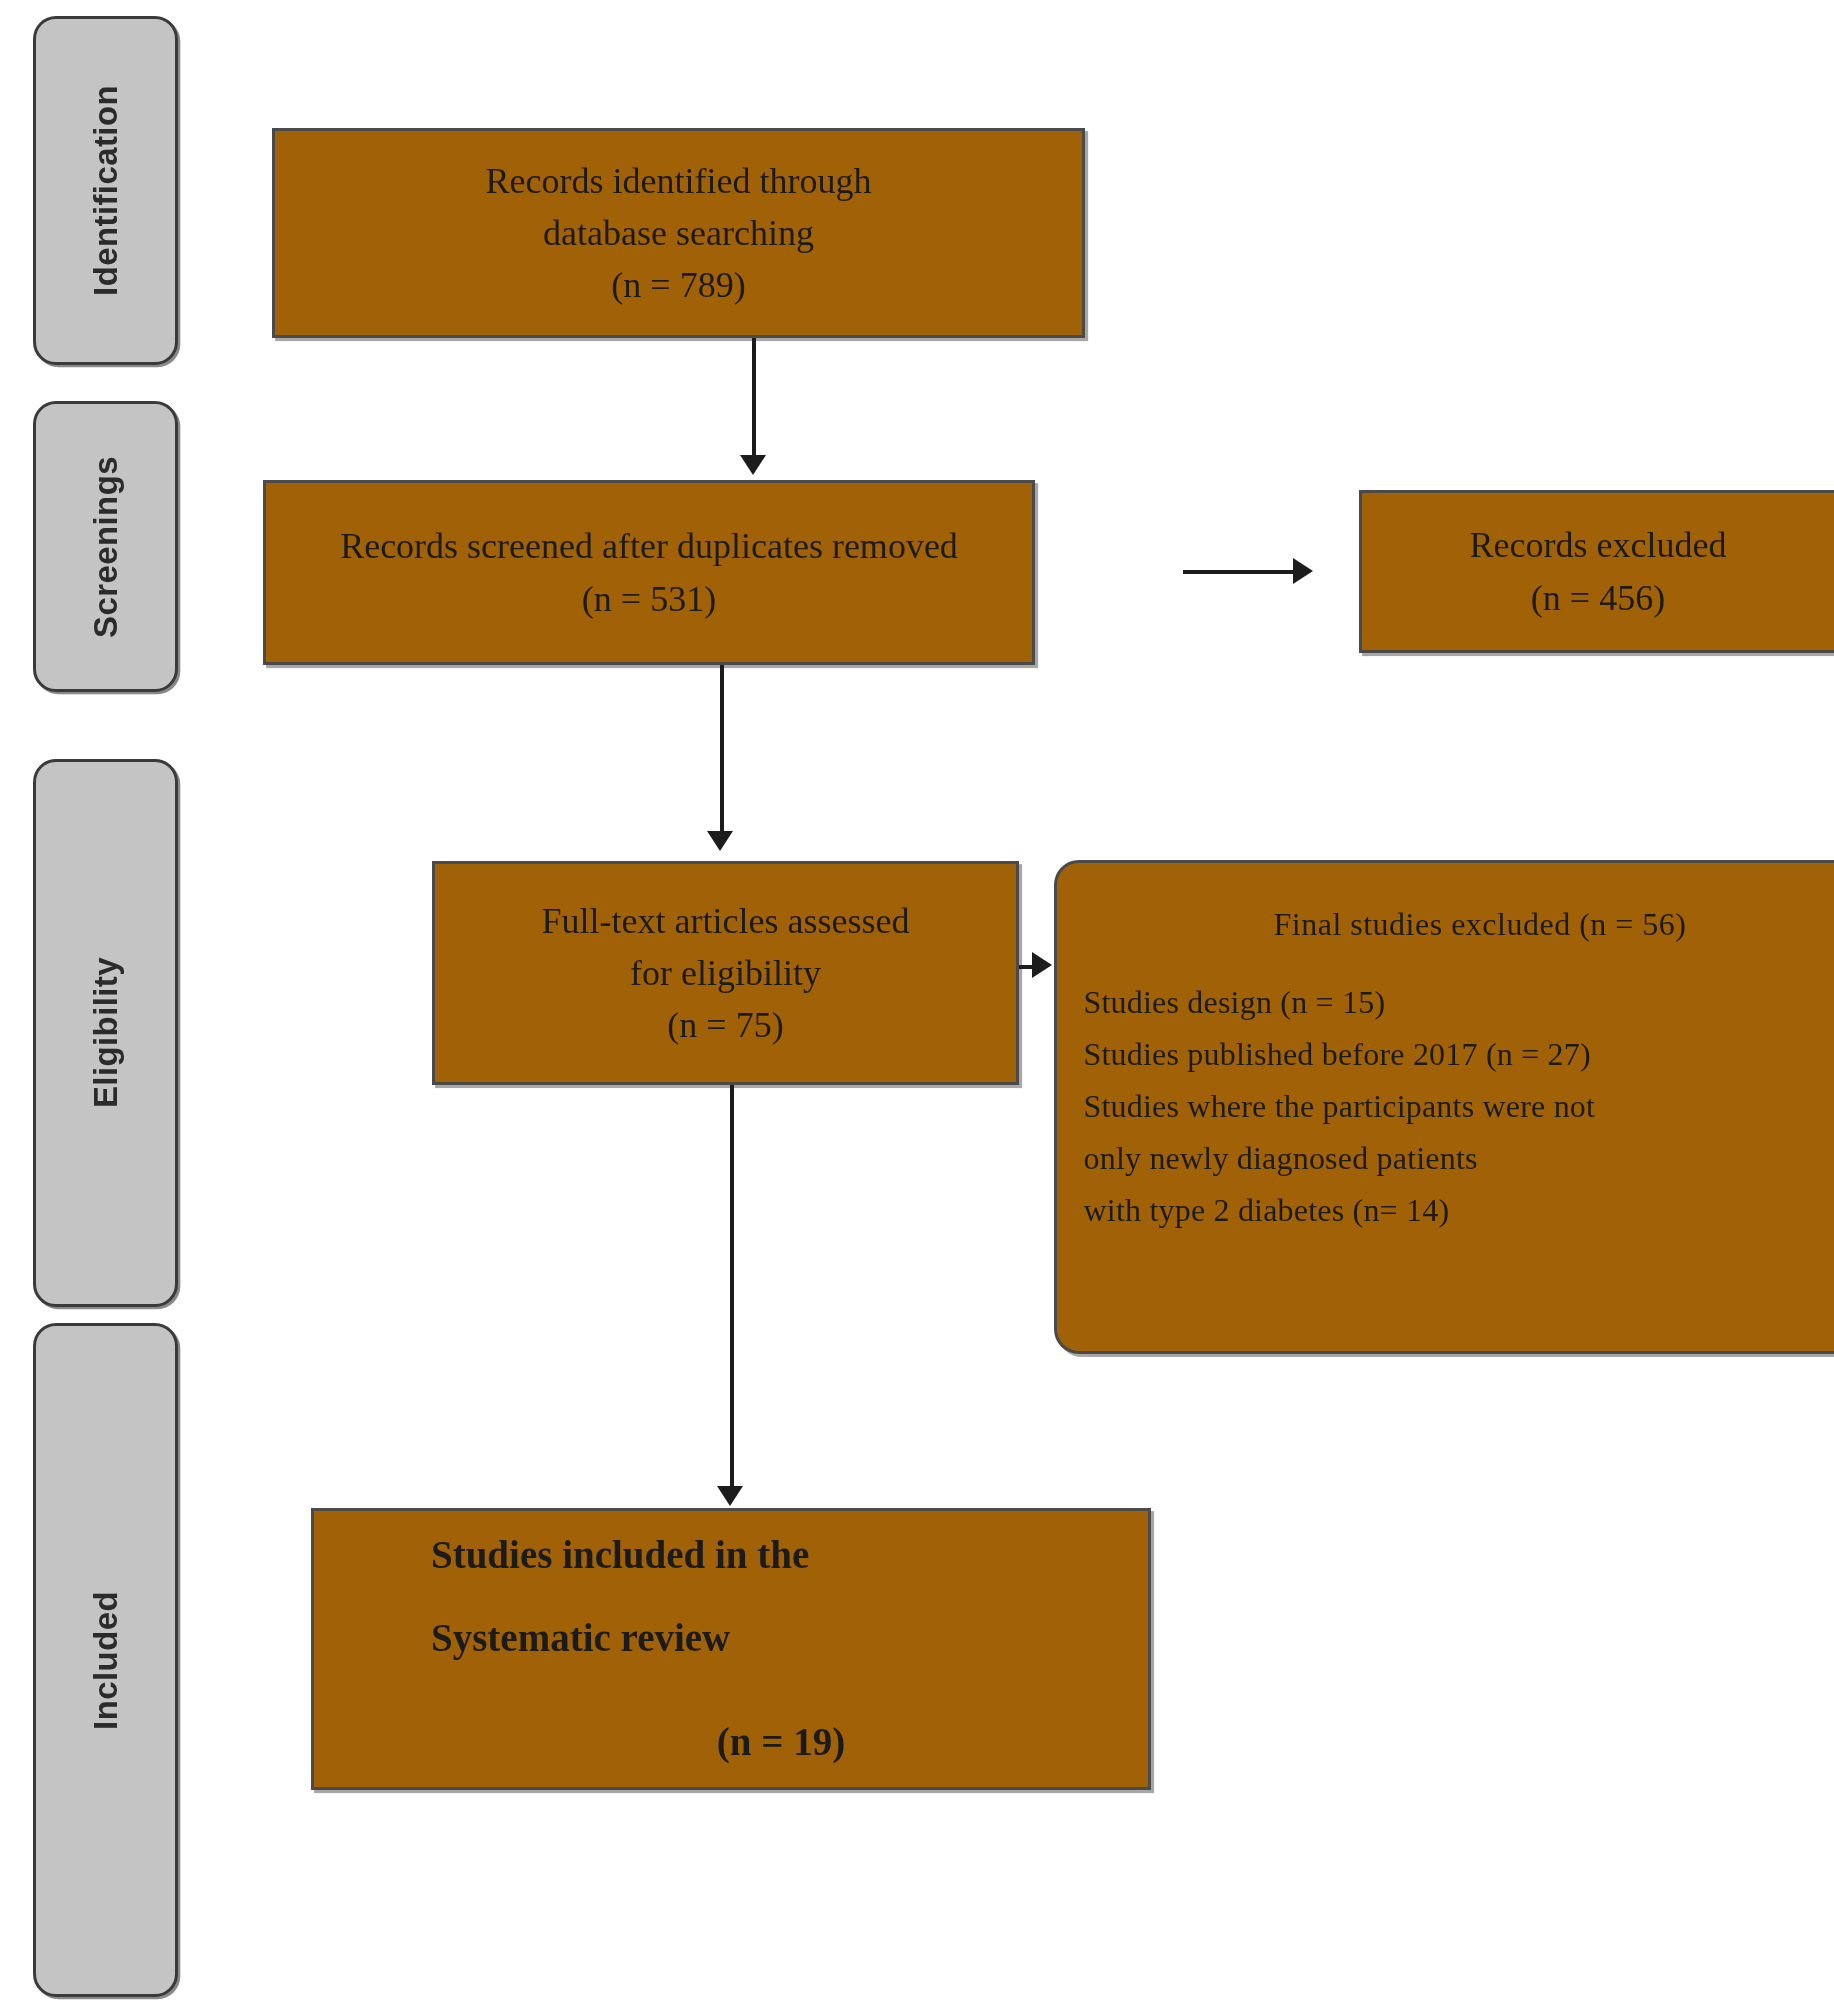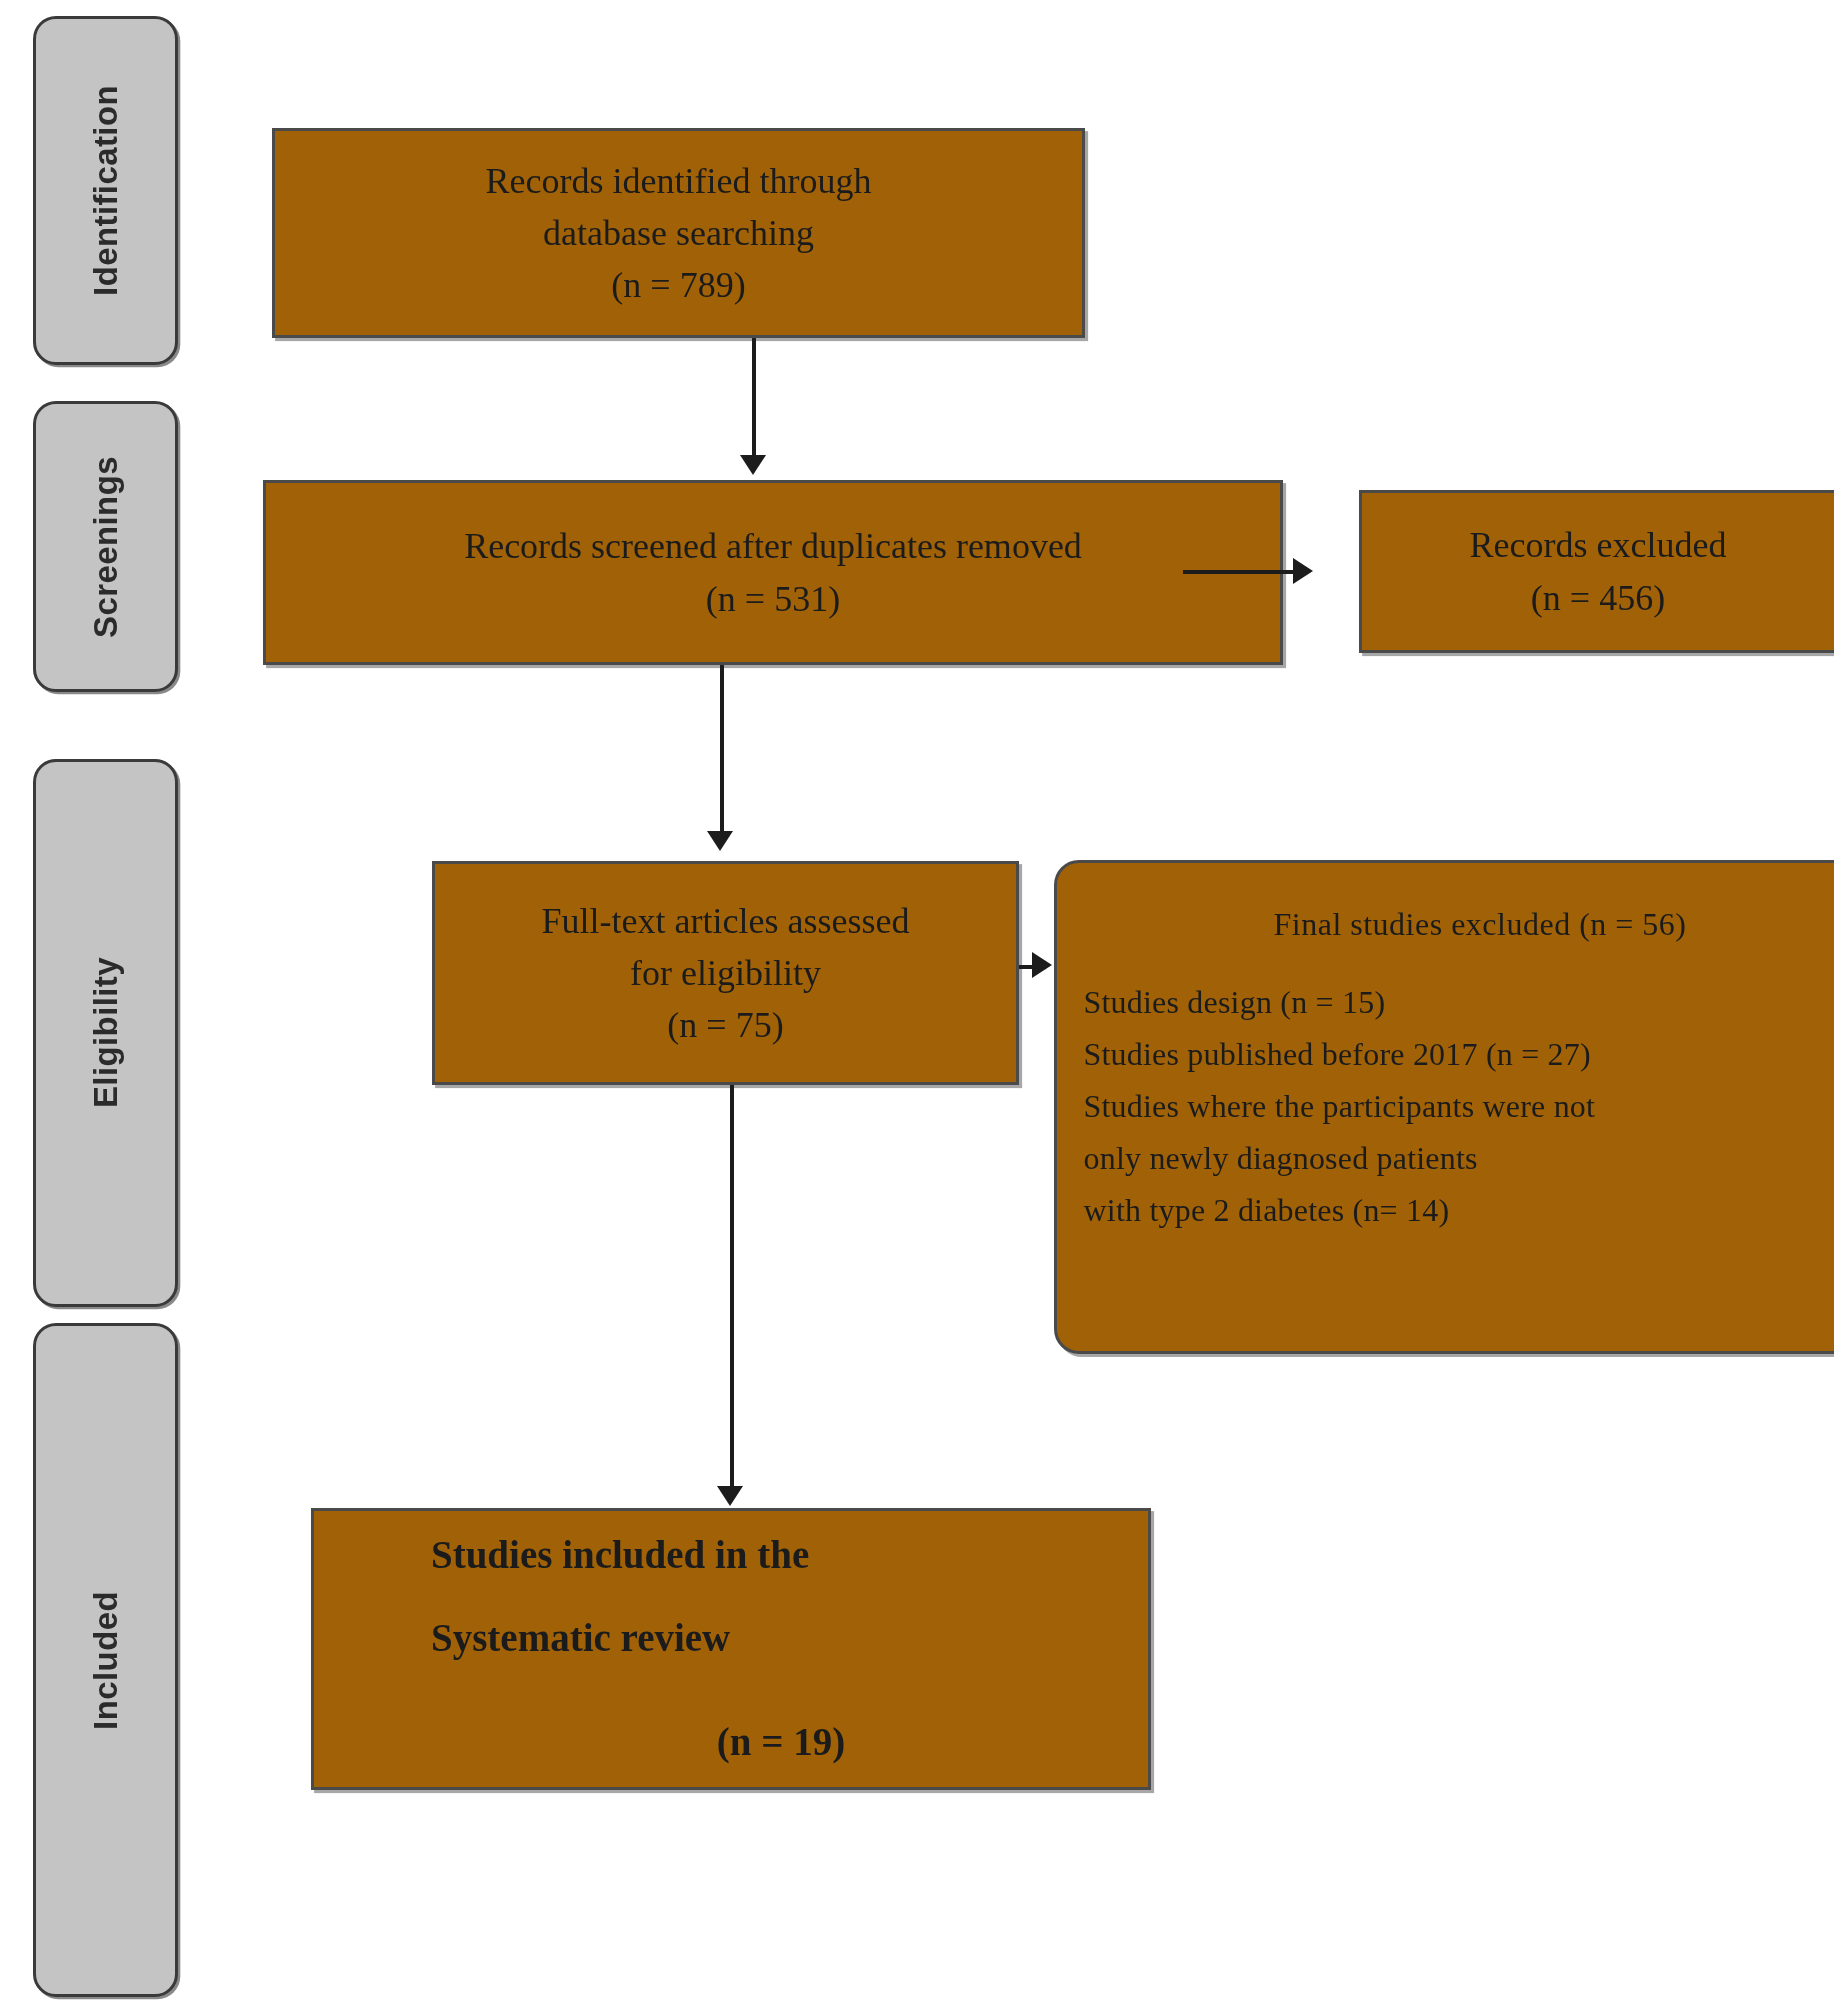--- a/index.html
+++ b/index.html
@@ -151,21 +151,21 @@
 
   <div class="flow-box" style="left:272px; top:128px; width:813px; height:210px;">
     <span class="line">Records identified through</span>
     <span class="line">database  searching</span>
     <span class="line">(n = 789)</span>
   </div>
 
   <div class="conn-v" style="left:752px; top:338px; height:118px;"></div>
   <div class="arrow-down" style="left:740px; top:455px;"></div>
 
-  <div class="flow-box" style="left:263px; top:480px; width:1020px; height:185px;">
+  <div class="flow-box" style="left:263px; top:480px; width:772px; height:185px;">
     <span class="line">Records screened after duplicates removed</span>
     <span class="line">(n = 531)</span>
   </div>
 
   <div class="conn-h" style="left:1183px; top:570px; width:115px;"></div>
   <div class="arrow-right" style="left:1293px; top:558px;"></div>
 
   <div class="flow-box" style="left:1315px; top:490px; width:478px; height:163px;margin-left:44px;">
     <span class="line">Records excluded</span>
     <span class="line">(n = 456)</span>

